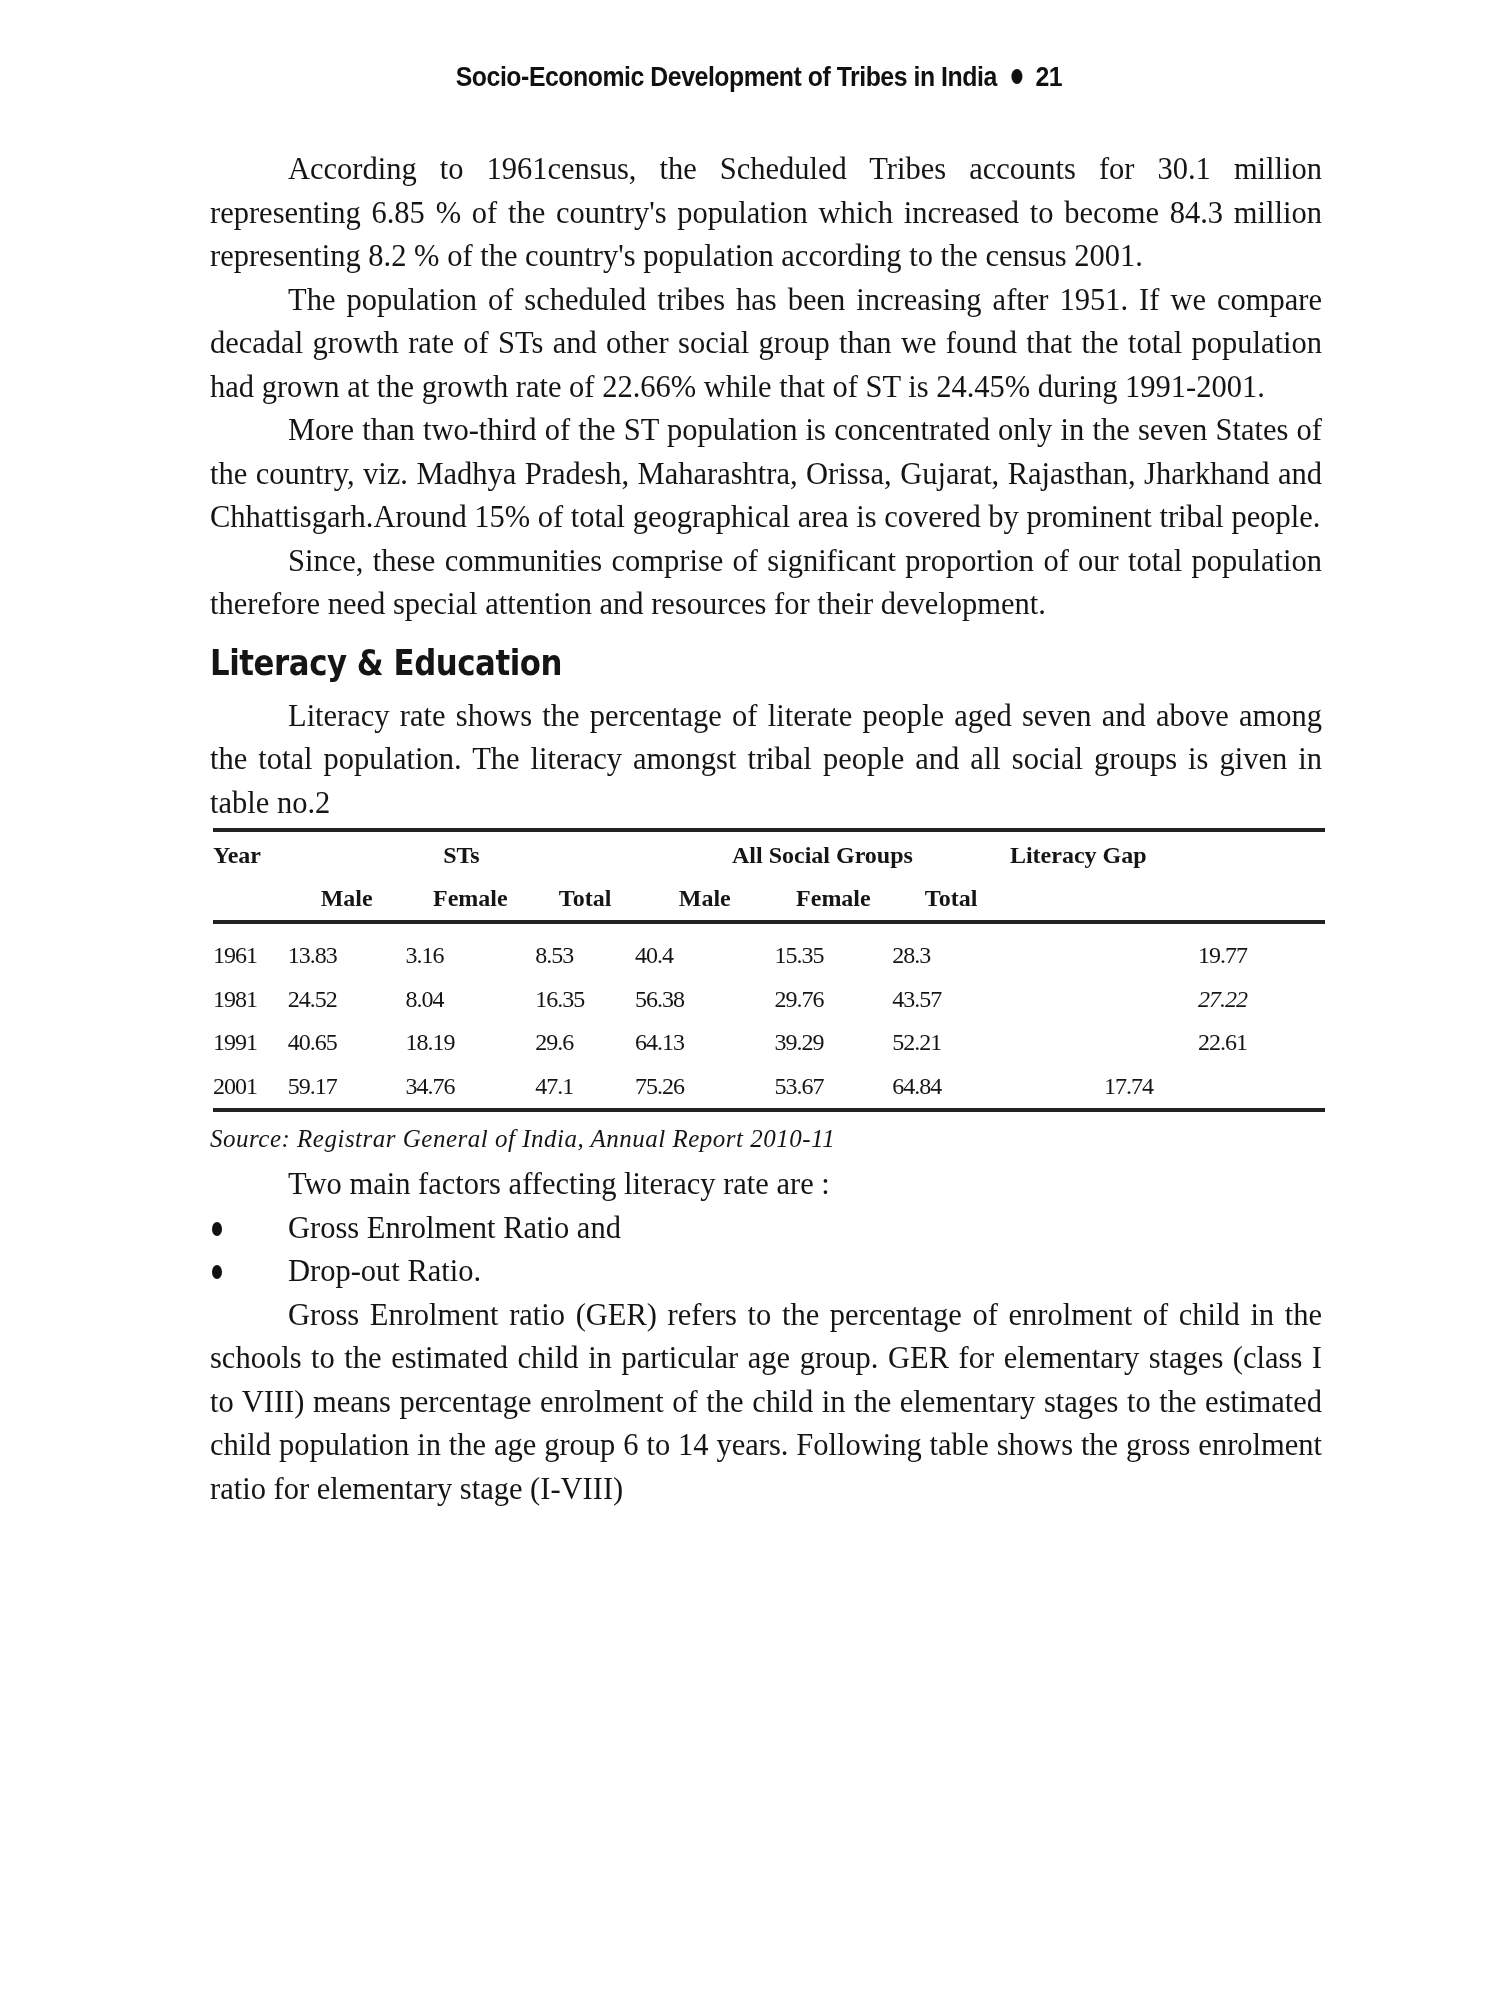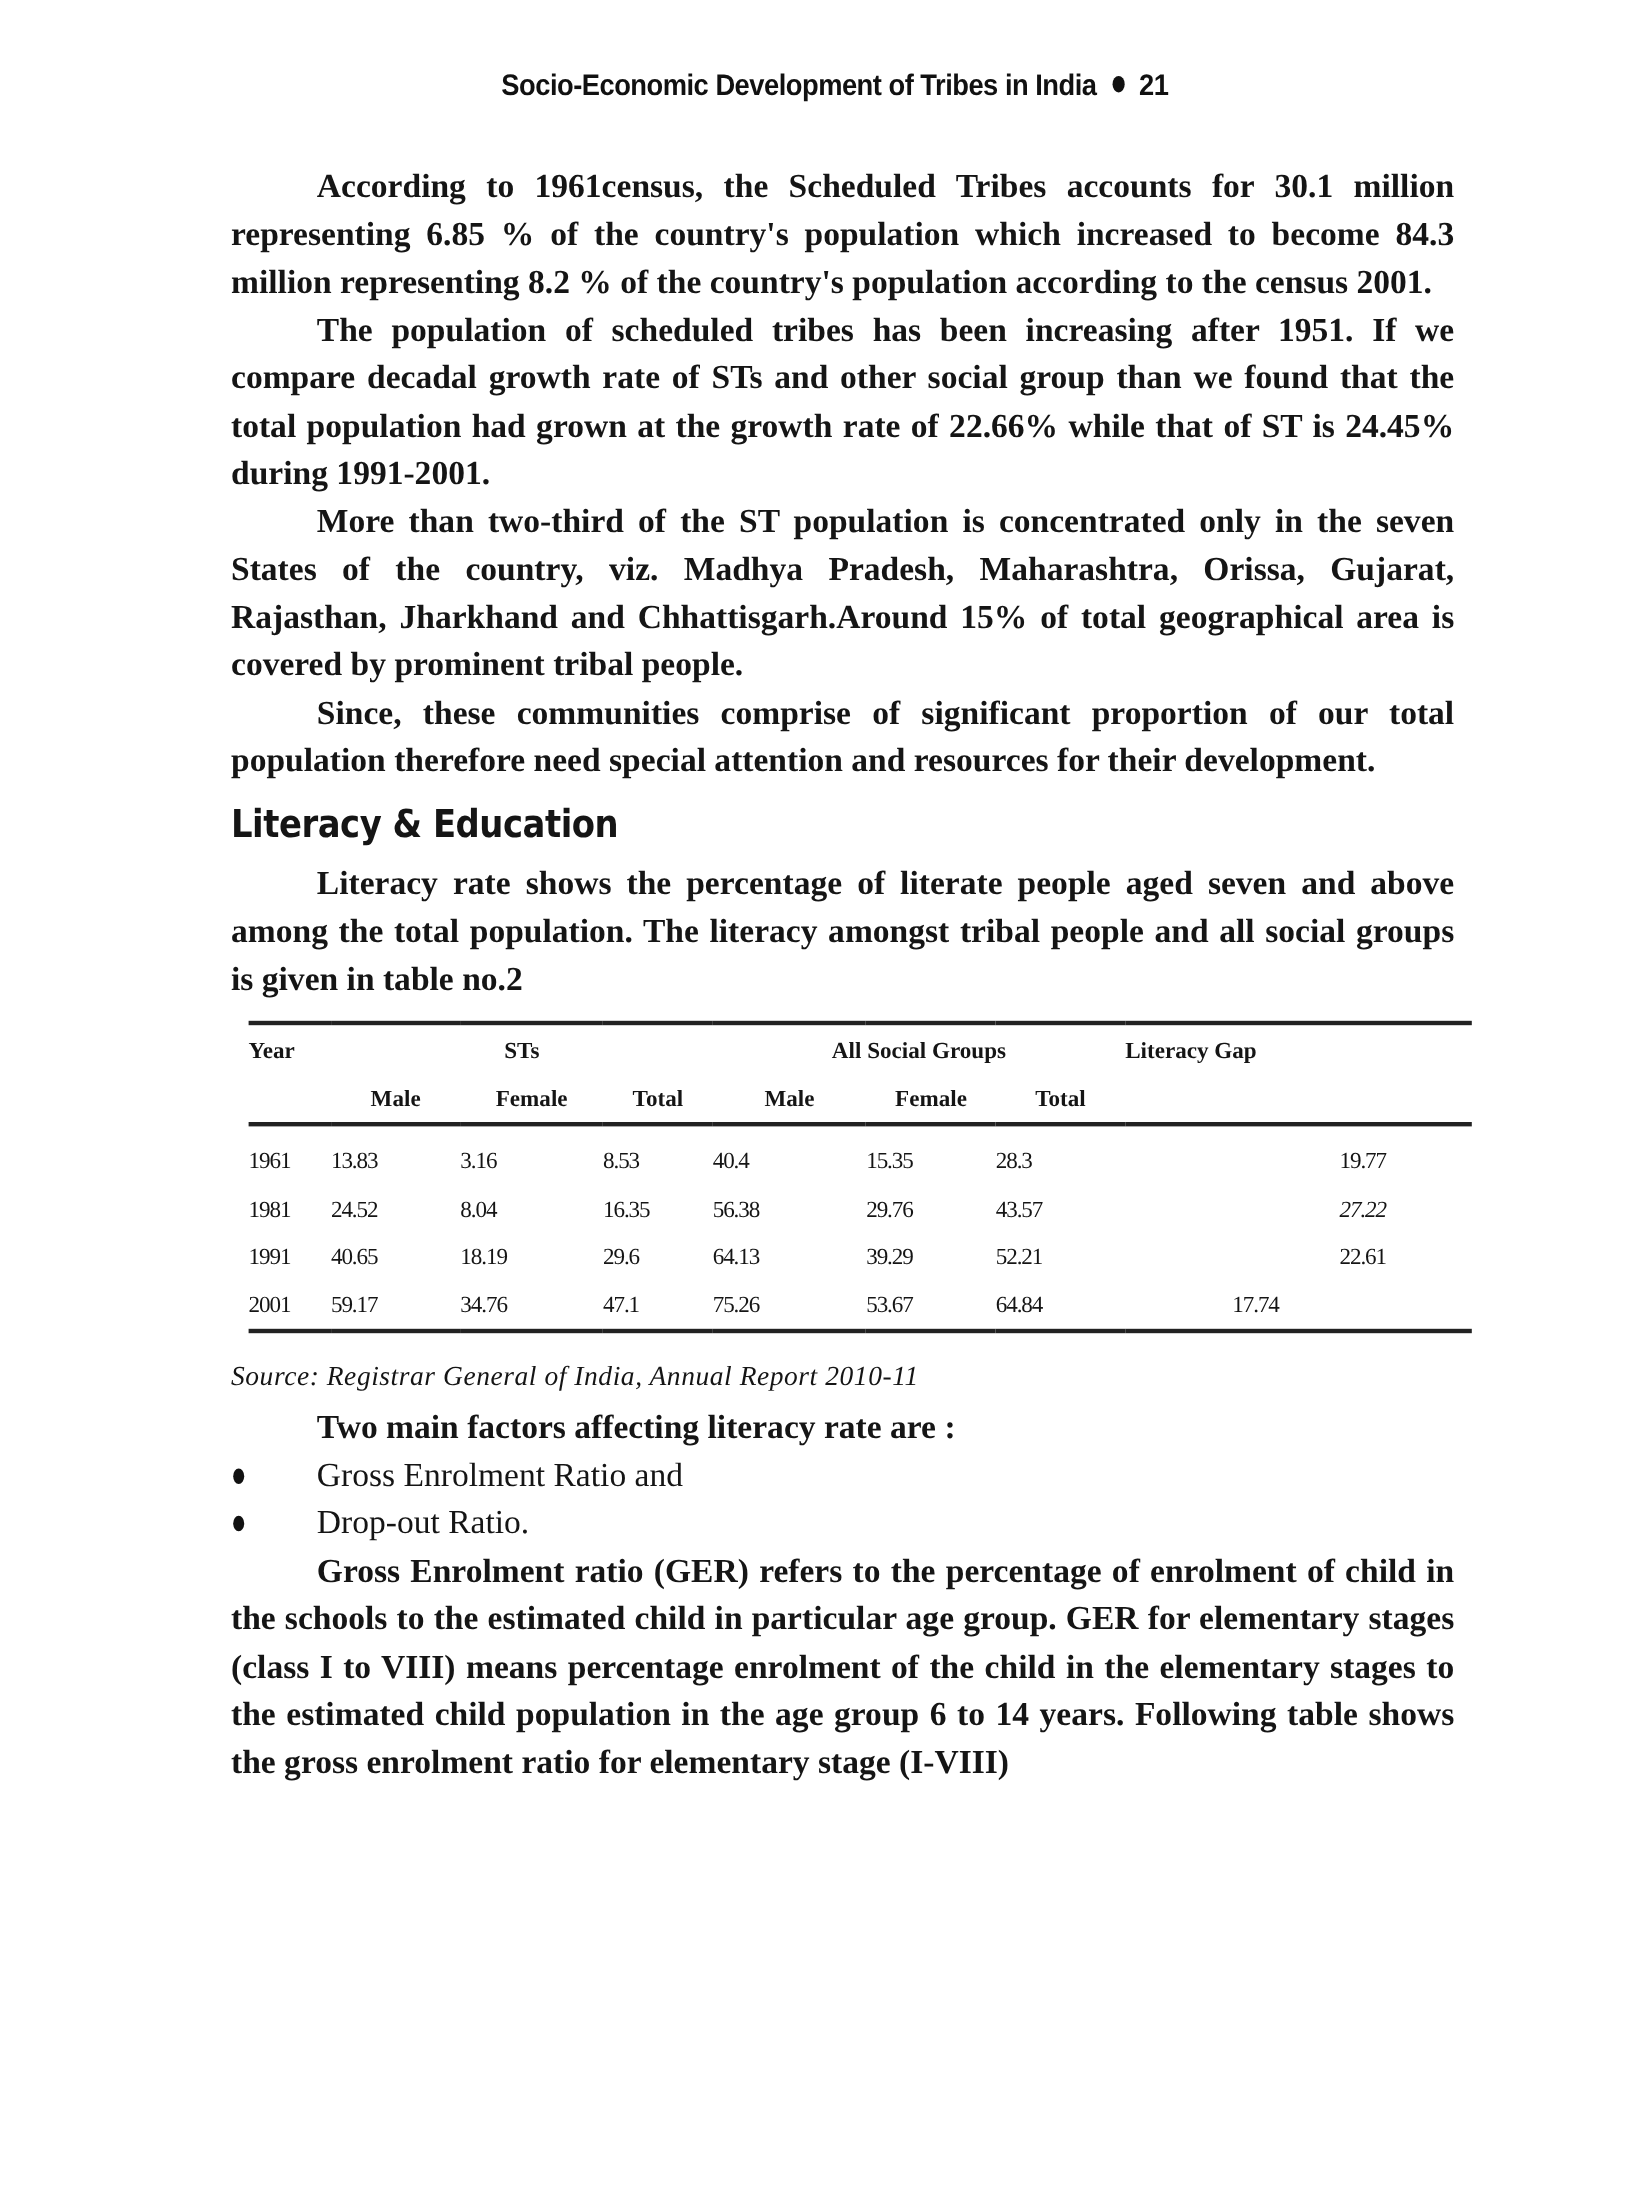--- a/index.html
+++ b/index.html
@@ -8,28 +8,28 @@
   .running-head {
     position: absolute; top: 62px; right: 186px;
     font-family: "Liberation Sans", sans-serif; font-weight: bold;
     font-size: 27px; letter-spacing: -0.5px; color: #111;
     transform: scaleX(0.92); transform-origin: right center;
     white-space: nowrap;
   }
   .running-head .bullet { display: inline-block; width: 12px; height: 15px; background: #111; border-radius: 50%; margin: 0 14px 0 16px; vertical-align: middle; position: relative; top: -2px; }
   .body { position: absolute; left: 210px; top: 148px; width: 1112px;
     font-family: "Liberation Serif", serif; font-size: 30.5px; line-height: 43.5px; color: #151515; }
-  .para { margin: 0; text-align: justify; text-indent: 78px; font-weight: bold; }
+  .para { margin: 0; text-align: justify; text-indent: 78px; }
   .heading {
     font-family: "DejaVu Sans", sans-serif; font-weight: bold; font-size: 35px;
     margin: 14px 0 10px 0; line-height: 44px; letter-spacing: -0.5px;
     transform: scaleX(0.88); transform-origin: left center;
   }
   .table-caption { font-weight: bold; text-align: left; margin: 14px 0 18px 83px; font-size: 30.5px; letter-spacing: -0.3px; }
-  .lit-table { width: 1112px; border-collapse: collapse; margin: 16px; font-size: 21px; }
+  .lit-table { width: 1112px; border-collapse: collapse; margin: 3px; font-size: 24px; }
   .lit-table .rule-top td { border-top: 4px solid #222; height: 2px; padding: 0; }
   .lit-table .rule-mid td { border-top: 4px solid #222; height: 10px; padding: 0; }
   .lit-table .rule-bot td { border-top: 4px solid #222; height: 6px; padding: 0; }
   .lit-table th { font-weight: bold; padding: 0; line-height: 43px; }
   .lit-table td.cell { padding: 0; line-height: 43.5px; letter-spacing: -1px; }
   .c-year { text-align: left; width: 75px; }
   .c-num { }
   .source { font-style: italic; font-size: 25px; line-height: 36px; margin: 2px 0 6px 0; letter-spacing: 0.5px; }
   .bullets { list-style: none; margin: 0; padding: 0; }
   .bullets li { position: relative; padding-left: 78px; }

